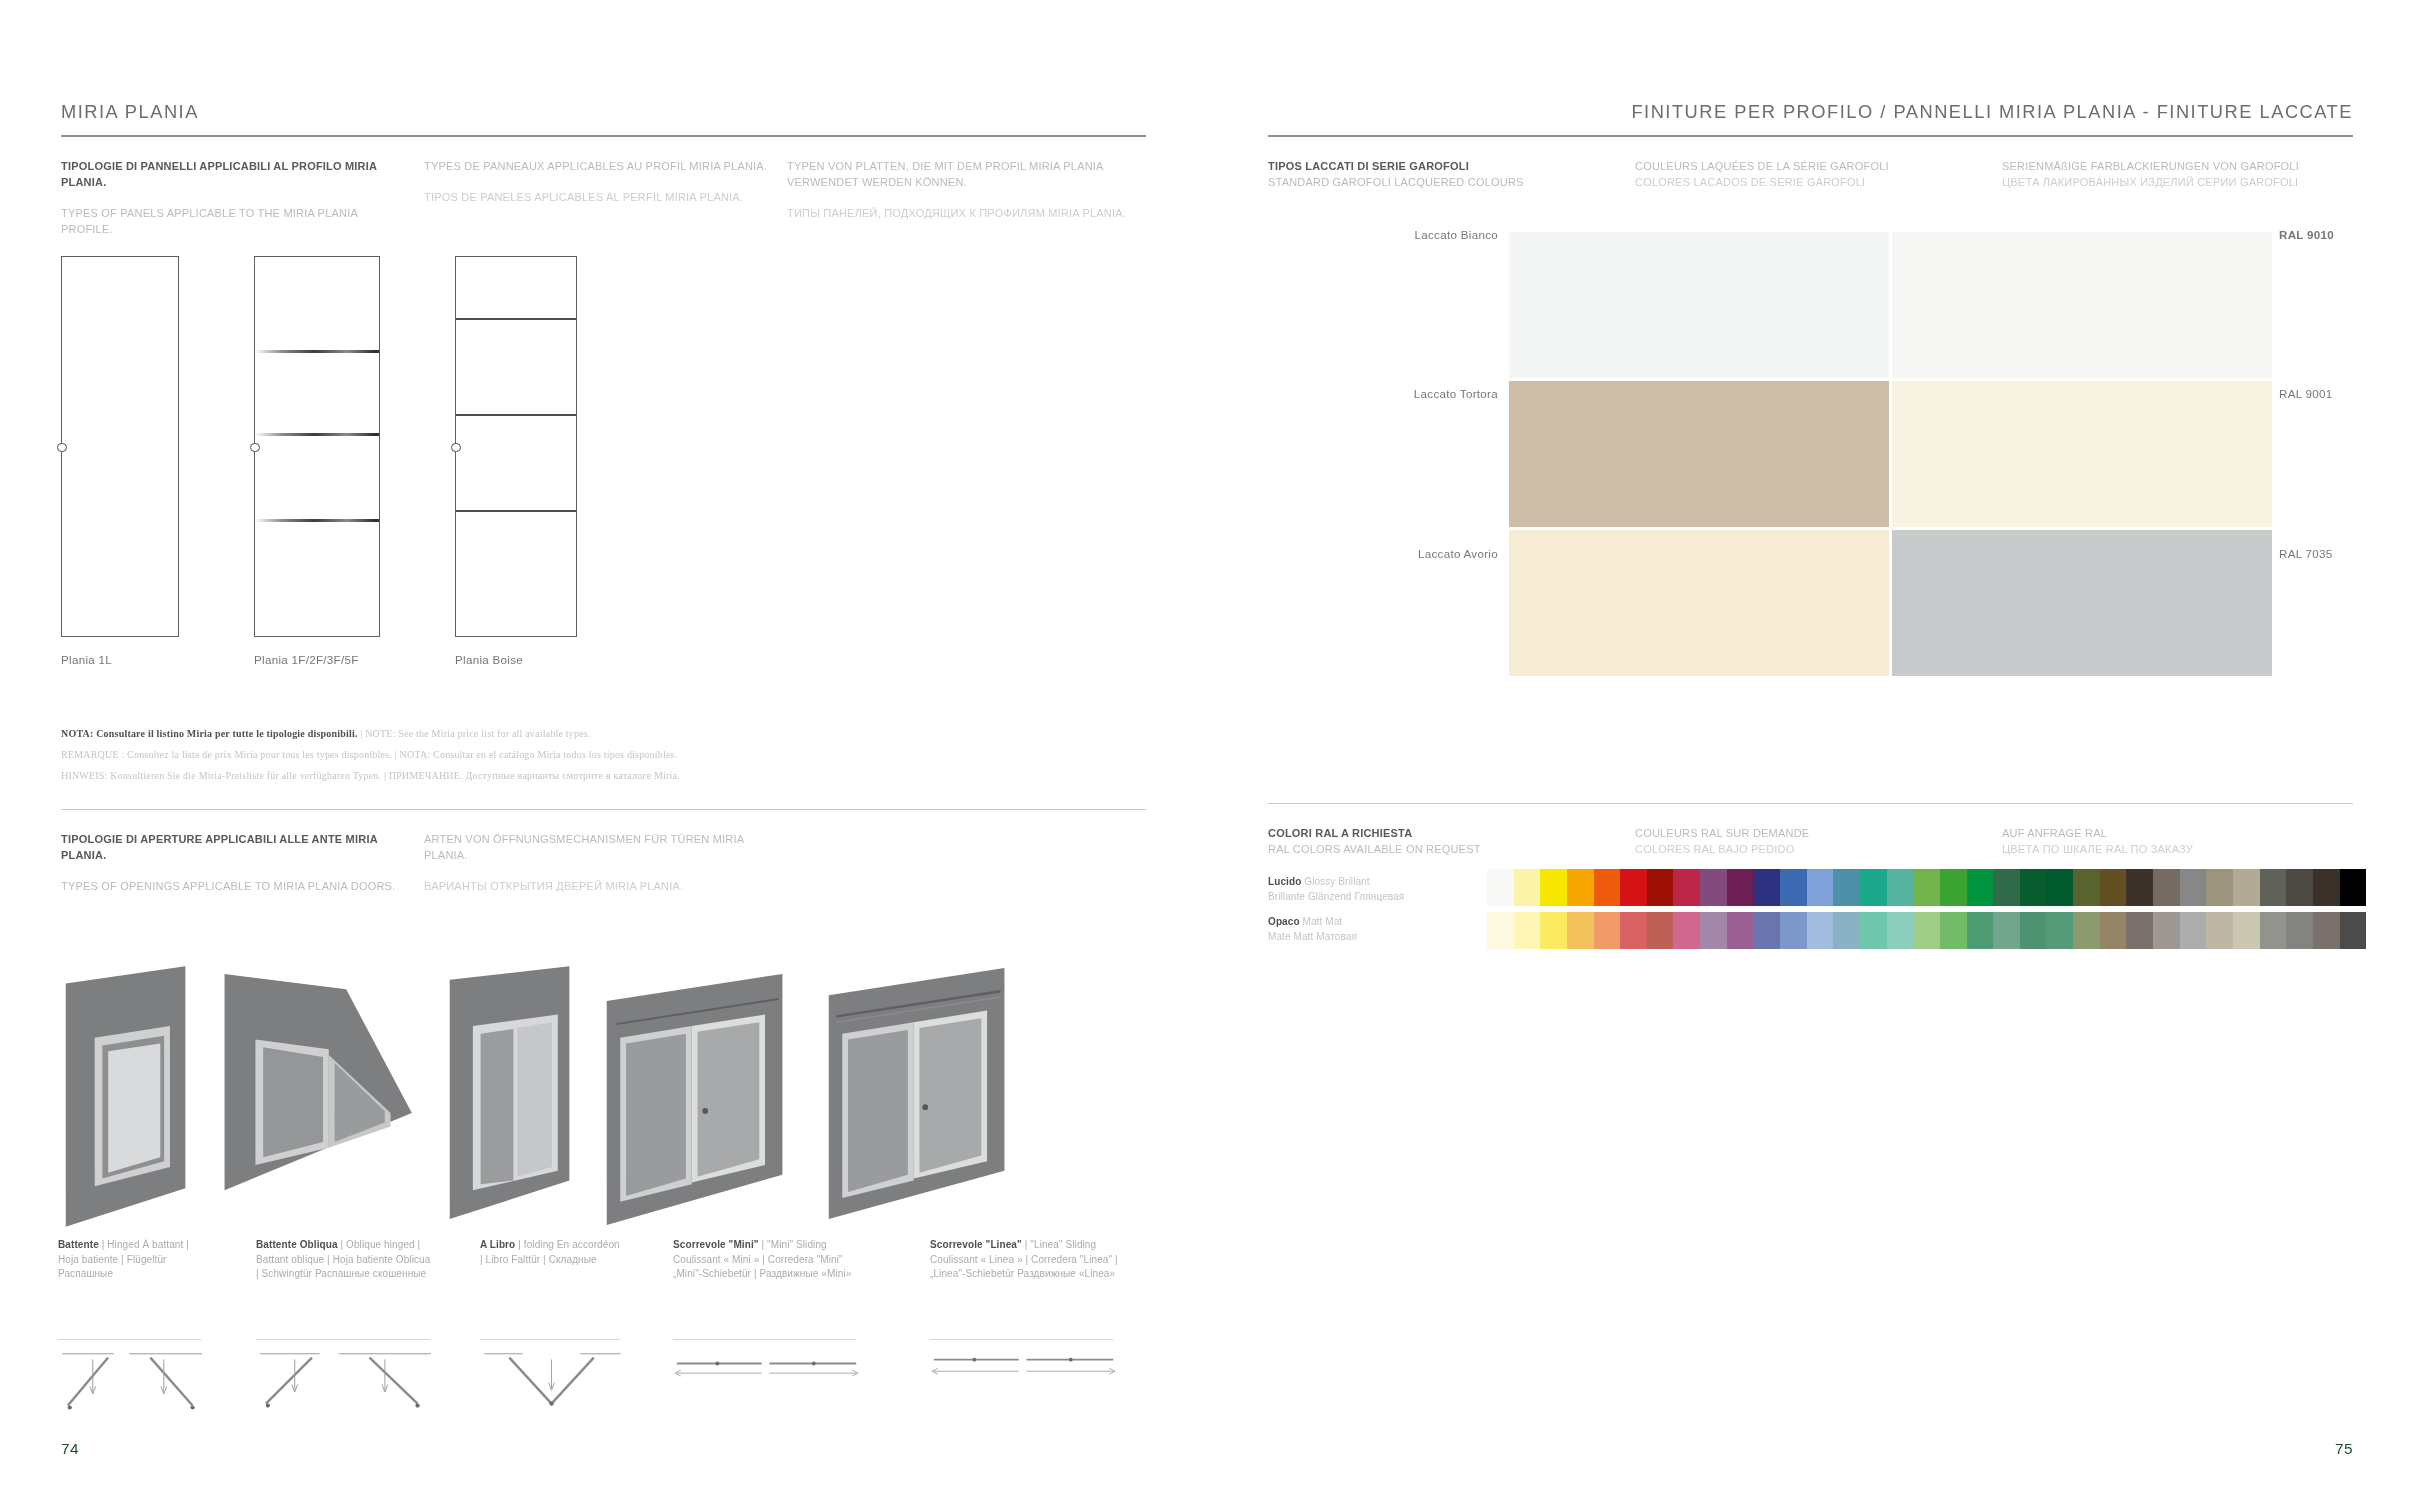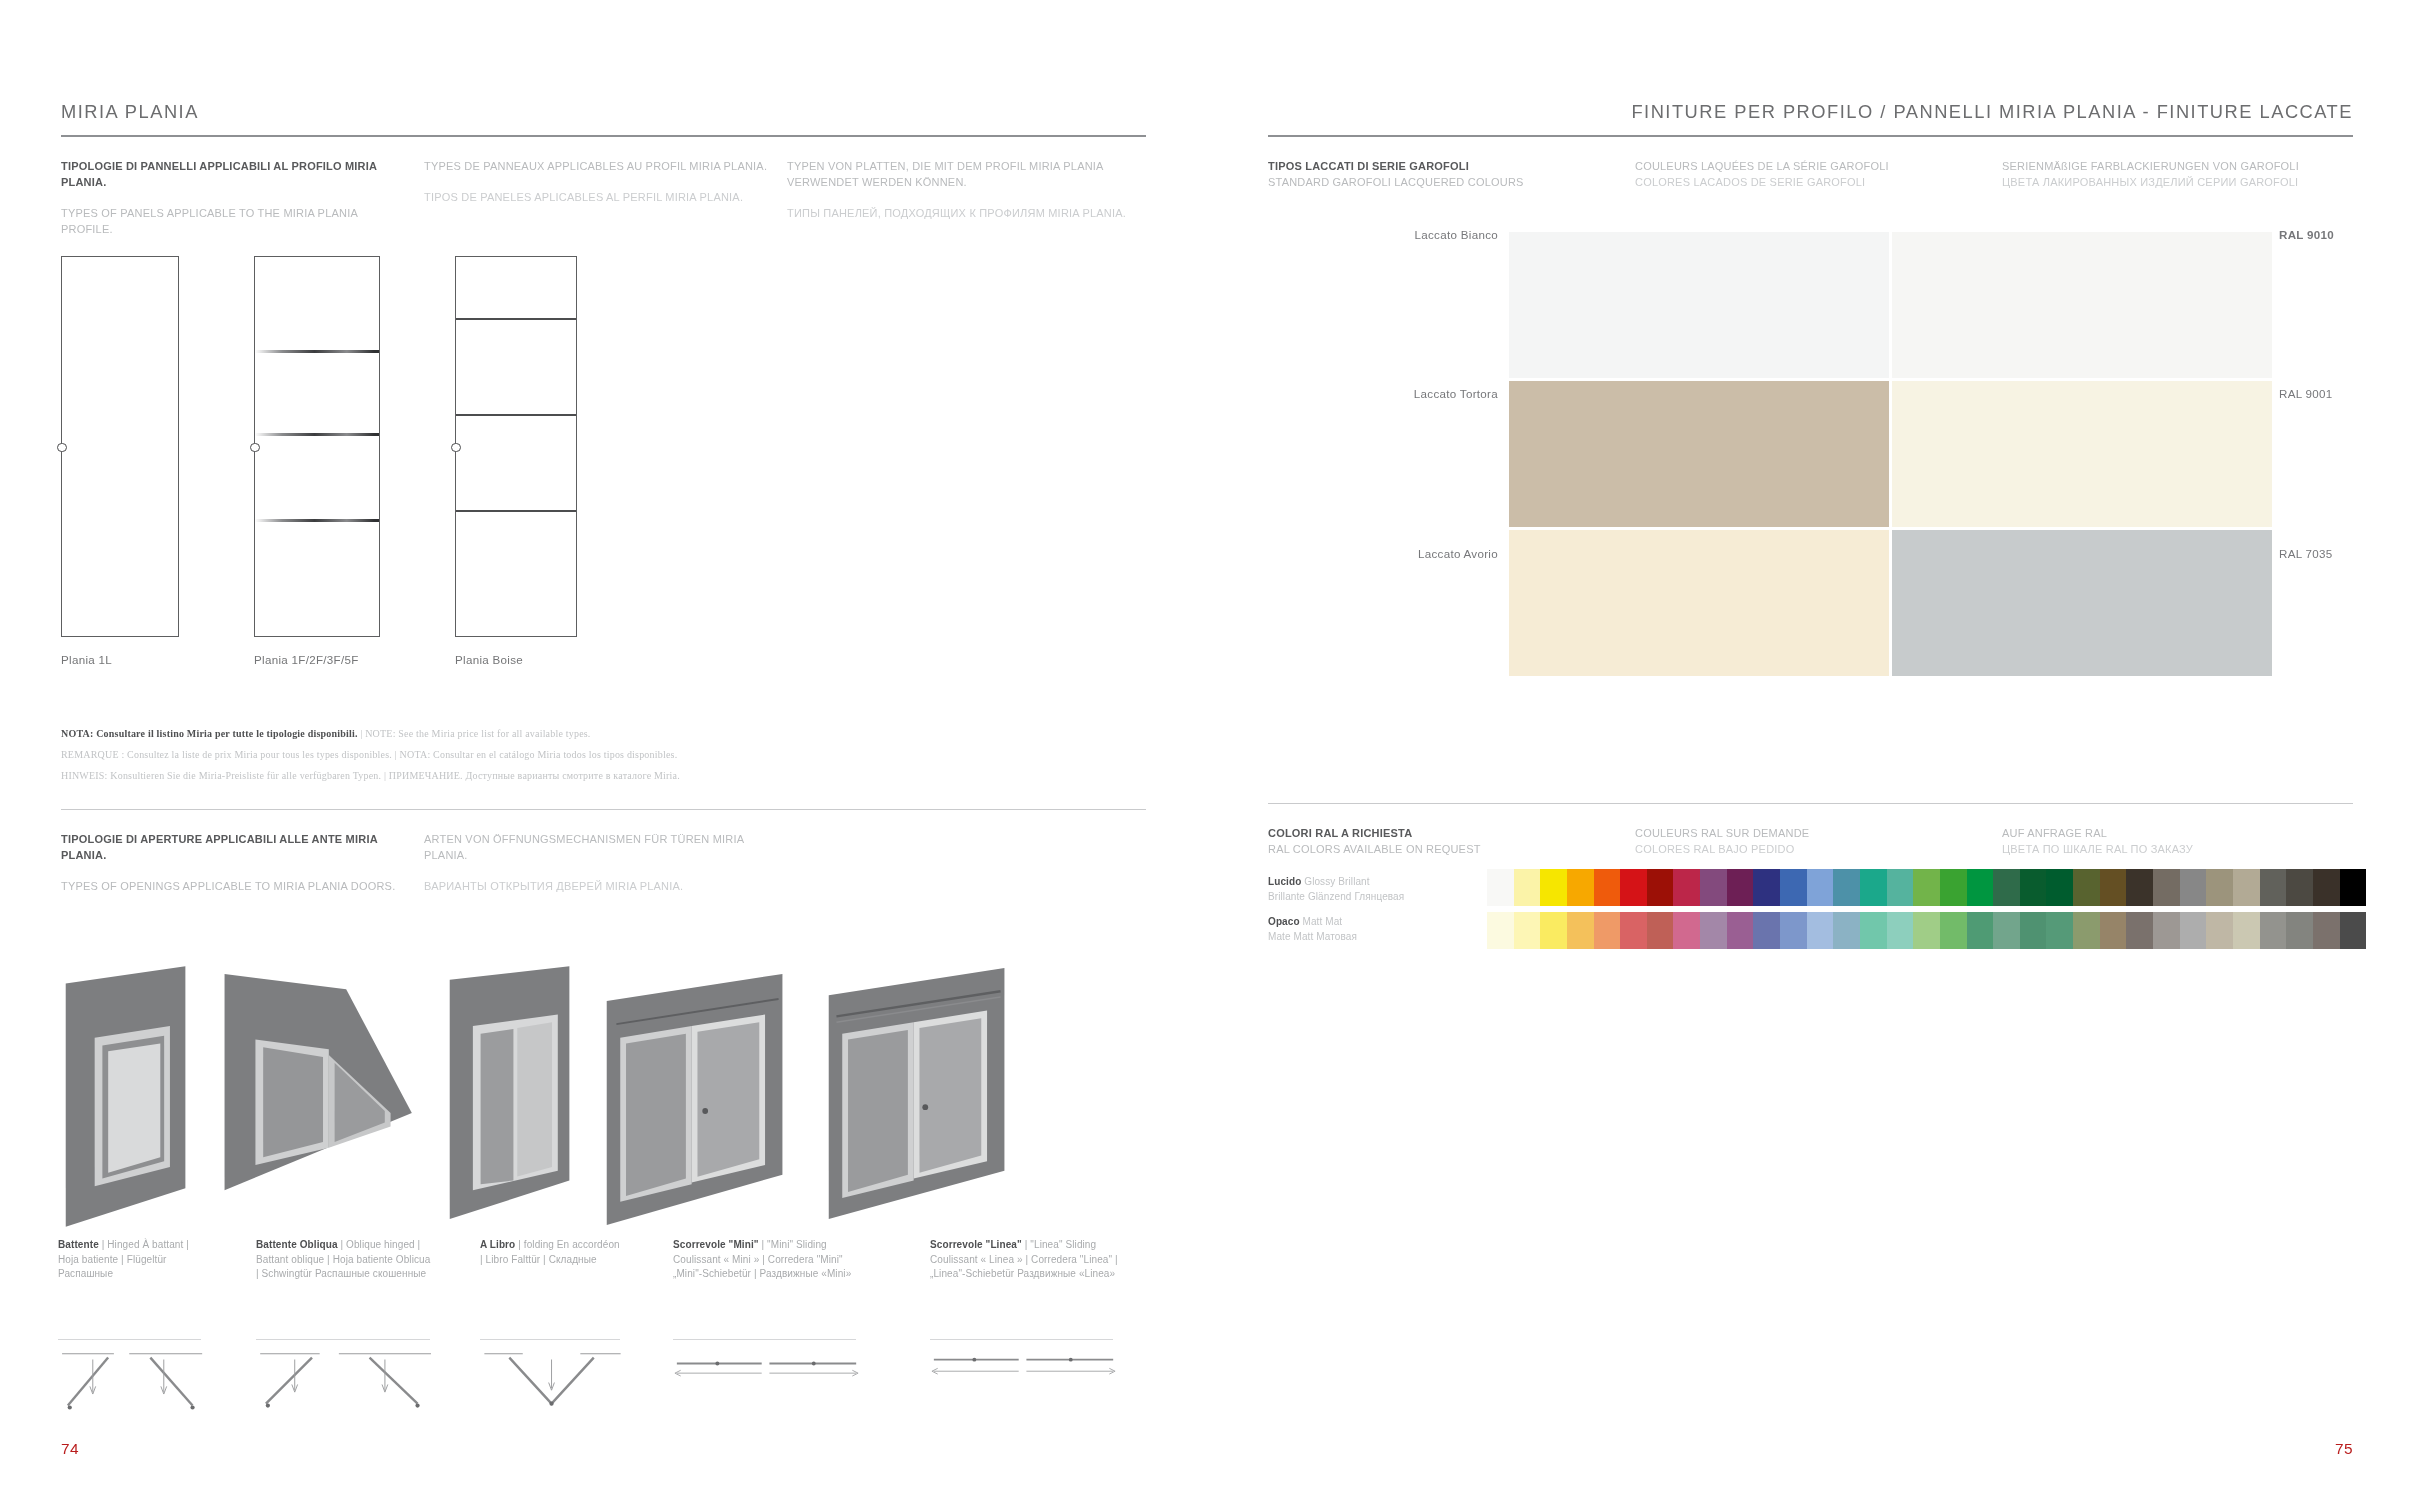--- a/index.html
+++ b/index.html
@@ -48,21 +48,21 @@
 
   
   .doors{position:absolute;left:58px;top:966px;width:1120px;}
   .door-item{position:absolute;top:0;}
   .door-cap{position:absolute;font-size:10px;line-height:1.45;color:#c2c4c6;letter-spacing:0.1px;width:193px;}
   .door-cap b{color:#4f5052;font-weight:700;}
   .door-cap .mid{color:#a9abad;}
   .cap-rule{position:absolute;height:1px;background:#d6d7d9;}
 
   
-  .pgno{position:absolute;bottom:51px;font-size:15.4px;color:#b91c1c;letter-spacing:0.5px;}
+  .pgno{position:absolute;bottom:51px;font-size:15.4px;color:#14532d;letter-spacing:0.5px;}
   .pgno-l{left:61px;}
   .pgno-r{right:61px;}
 
   
   .rp-title{position:absolute;right:61px;top:101px;text-align:left;}
   .rp-rule{position:absolute;left:61px;top:135px;width:1085px;}
   .rp-cols{position:absolute;left:61px;top:159px;width:1101px;display:flex;}
   .rp-col{width:367px;padding-right:13.5px;box-sizing:border-box;}
 
   .swatchgrid{position:absolute;left:302px;top:232px;width:763px;height:444px;display:grid;

